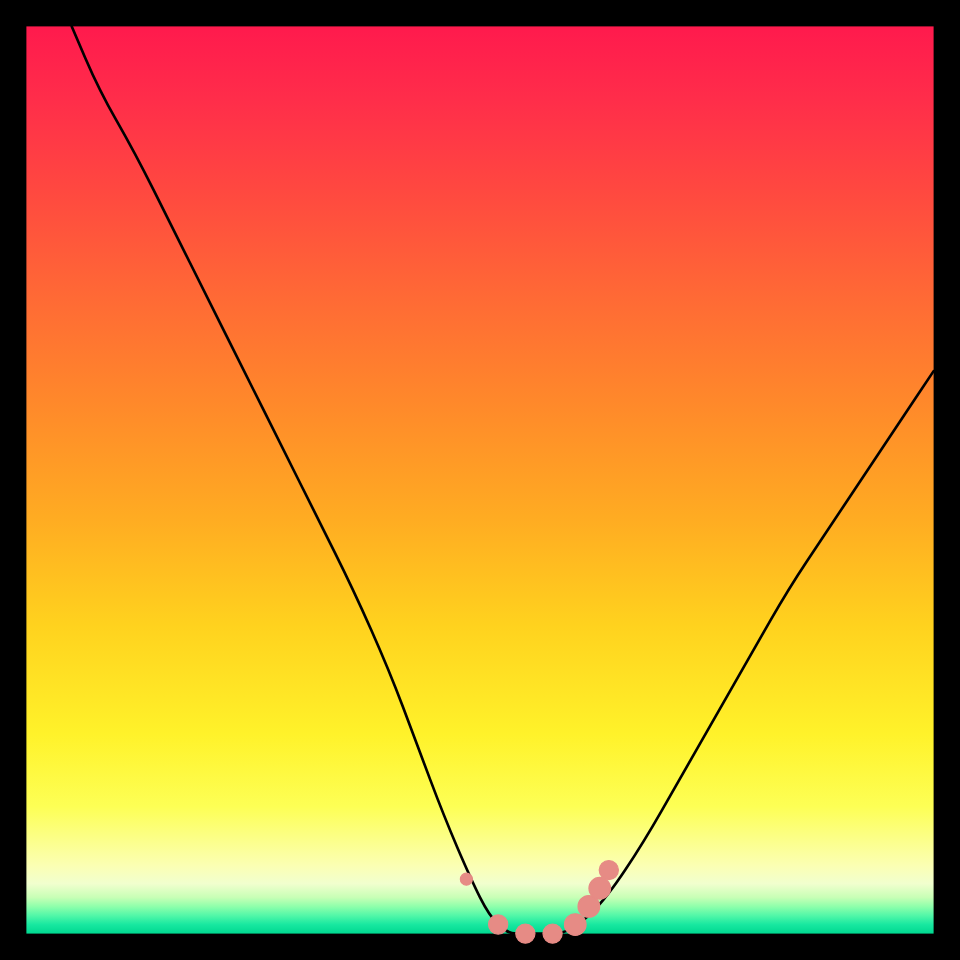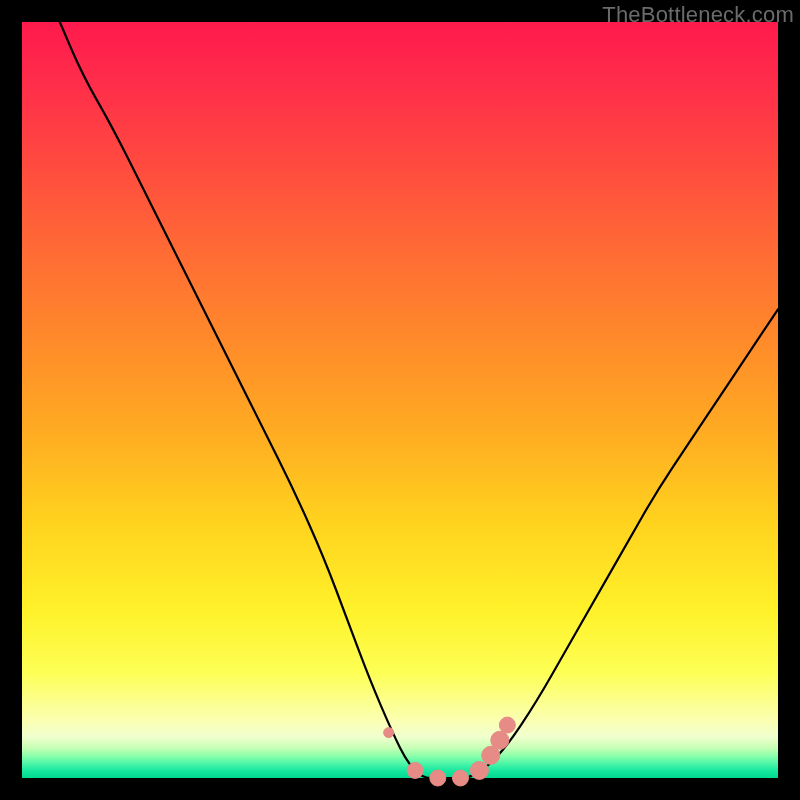--- a/index.html
+++ b/index.html
@@ -76,14 +76,13 @@
           <circle cx="393.12" cy="748.44" r="8" fill="#e68b85" stroke="#e68b85"></circle>
           <circle cx="415.8" cy="756" r="8" fill="#e68b85" stroke="#e68b85"></circle>
           <circle cx="438.47999999999996" cy="756" r="8" fill="#e68b85" stroke="#e68b85"></circle>
           <circle cx="457.38" cy="748.44" r="9" fill="#e68b85" stroke="#e68b85"></circle>
           <circle cx="468.71999999999997" cy="733.32" r="9" fill="#e68b85" stroke="#e68b85"></circle>
           <circle cx="477.79200000000003" cy="718.2" r="9" fill="#e68b85" stroke="#e68b85"></circle>
           <circle cx="485.35200000000003" cy="703.08" r="8" fill="#e68b85" stroke="#e68b85"></circle>
         </g>
     </svg>
   </div>
-  <div class="watermark">TheBottleneck.com</div>
 </div>
 
 </body></html>

